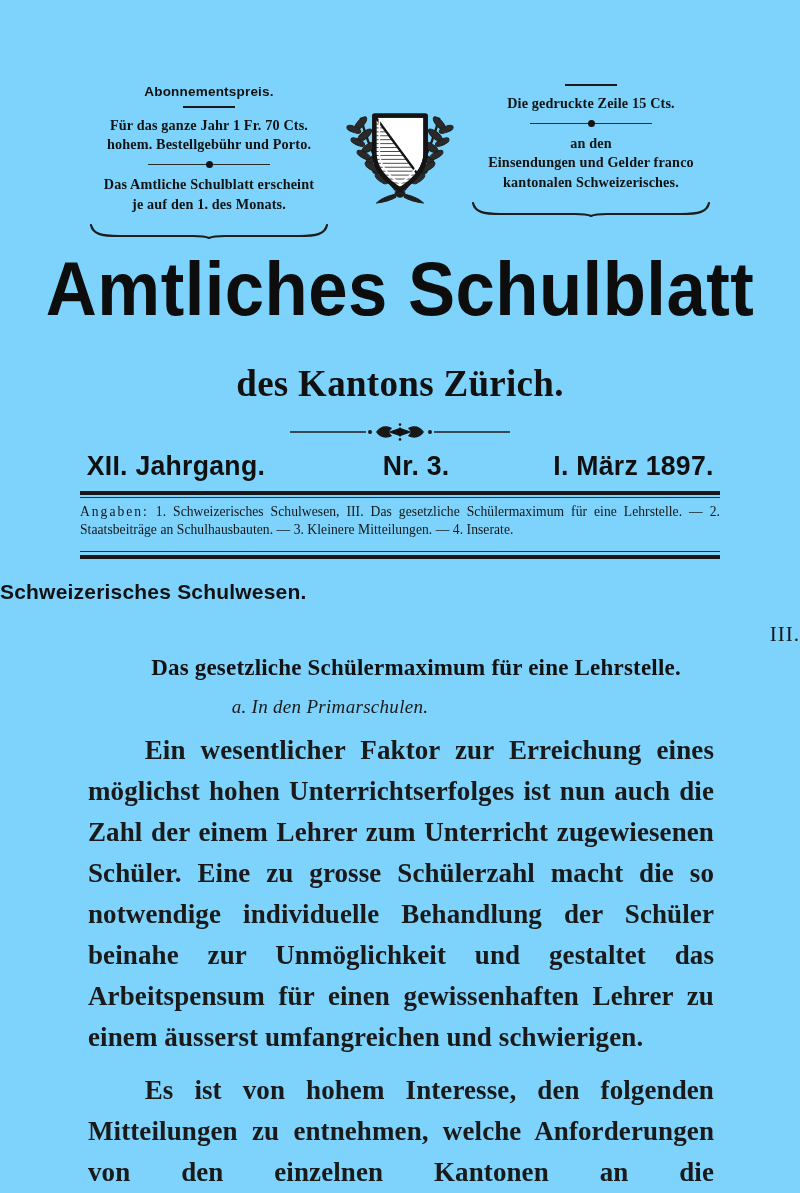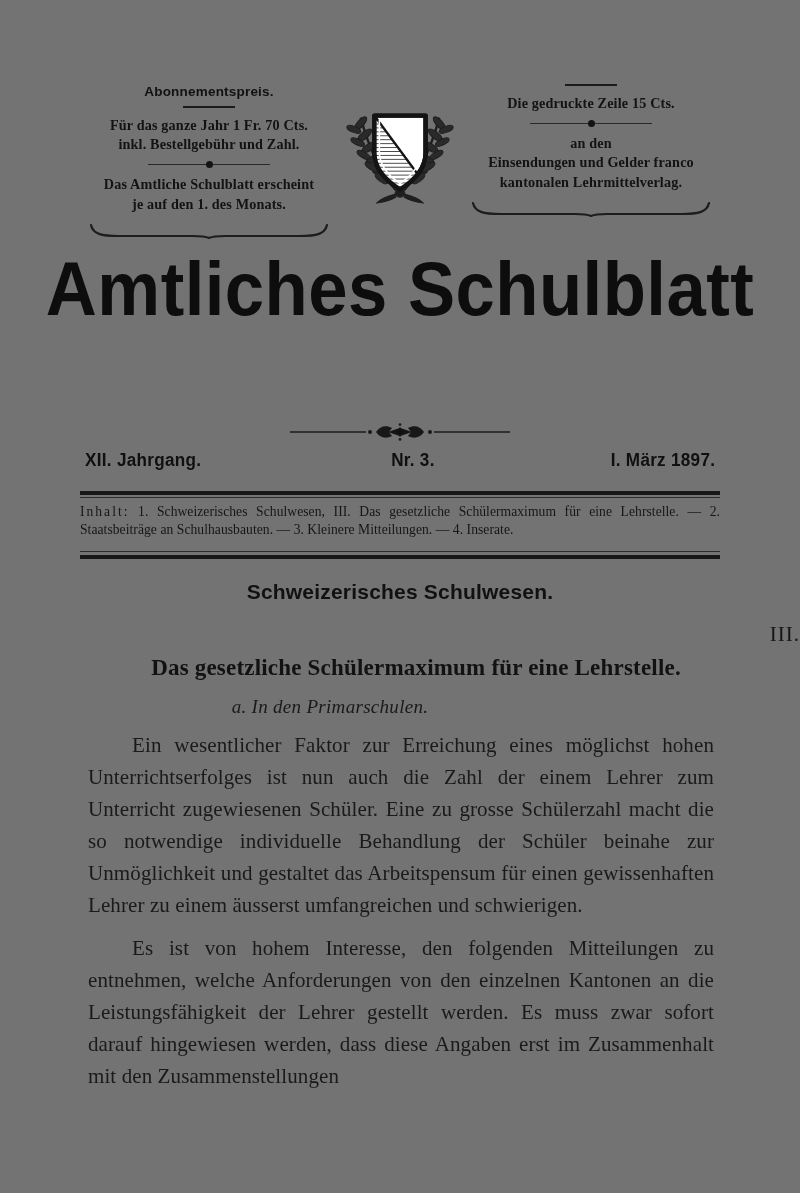--- a/index.html
+++ b/index.html
@@ -10,21 +10,21 @@
   }
   body {
     font-family: "Liberation Serif", "DejaVu Serif", serif;
     color: #151515;
   }
   #page {
     position: relative;
     width: 800px;
     height: 1193px;
     margin: 0 auto;
-    background: #737373;
+    background: #7dd3fc;
     overflow: hidden;
   }
 
   
   .masthead {
     position: absolute;
     top: 84px;
     left: 78px;
     width: 644px;
     display: flex;
@@ -136,21 +136,21 @@
   .issueline {
     position: absolute;
     top: 450px;
     left: 82px;
     width: 636px;
     display: flex;
     justify-content: space-between;
     align-items: baseline;
     font-family: "Liberation Sans", "DejaVu Sans", sans-serif;
     font-weight: bold;
-    font-size: 18px;
+    font-size: 28px;
     letter-spacing: 0.3px;
     color: #101010;
   }
   .issueline > span { transform: scaleX(0.95); display: inline-block; }
   .issue-mid { margin-left: 14px; }
 
   
   .rule-thick {
     position: absolute;
     left: 80px;
@@ -182,21 +182,20 @@
     letter-spacing: 2px;
     font-weight: normal;
   }
 
   
   .h-section {
     position: absolute;
     top: 580px;
     left: 0;
     width: 800px;
-    text-align: center;
     font-family: "Liberation Sans", "DejaVu Sans", sans-serif;
     font-weight: bold;
     font-size: 21px;
     letter-spacing: 0.2px;
     color: #111;
   }
   .h-numeral {
     position: absolute;
     top: 622px;
     left: 0;
@@ -231,43 +230,44 @@
 
   
   .body-text {
     position: absolute;
     top: 730px;
     left: 88px;
     width: 626px;
   }
   .body-text p {
     margin: 0 0 12px 0;
-    font-size: 21px;
+    font-size: 27px;
     line-height: 1.52;
     text-align: justify;
     text-indent: 2.1em;
     letter-spacing: 0.1px;
     color: #1a1a1a;
     -webkit-hyphens: none;
     hyphens: none;
+    font-weight: bold;
   }
   .body-text p:last-child { margin-bottom: 0; }
 </style>
 </head>
 <body>
 
 <div id="page">
 
   <div class="masthead">
 
     <div class="mast-col">
       <div class="mast-head-title">Abonnementspreis.</div>
       <div class="rule-short"></div>
       <div class="mast-line">Für das ganze Jahr 1 Fr. 70 Cts.</div>
-      <div class="mast-line">inkl. Bestellgebühr und Zahl.</div>
+      <div class="mast-line">hohem. Bestellgebühr und Porto.</div>
       <div class="dot-rule"></div>
       <div class="mast-line">Das Amtliche Schulblatt erscheint</div>
       <div class="mast-line">je auf den 1. des Monats.</div>
       <svg class="mast-brace" viewBox="0 0 240 16">
         <path d="M2 2 C4 11, 12 13, 30 13 L104 13 C113 13, 117 13.6, 120 15
                  C123 13.6, 127 13, 136 13 L210 13 C228 13, 236 11, 238 2" fill="none" stroke="#1d1d1d" stroke-width="2.2" stroke-linecap="round"></path>
       </svg>
     </div>
 
     <svg class="emblem" viewBox="0 0 120 120">
@@ -329,29 +329,30 @@
       <path d="M34 24 L86 24 L86 62 C86 82, 68 94, 60 99 C52 94, 34 82, 34 62 Z" fill="none" stroke="#141414" stroke-width="4.5" stroke-linejoin="round"></path>
       <path d="M39 29 L81 29 L81 61 C81 78, 66 89, 60 93 C54 89, 39 78, 39 61 Z" fill="none" stroke="#ffffff" stroke-width="1.6"></path>
     </svg>
 
     <div class="mast-col">
       <div class="rule-short"></div>
       <div class="mast-line">Die gedruckte Zeile 15 Cts.</div>
       <div class="dot-rule"></div>
       <div class="mast-line">an den</div>
       <div class="mast-line">Einsendungen und Gelder franco</div>
-      <div class="mast-line">kantonalen Lehrmittelverlag.</div>
+      <div class="mast-line">kantonalen Schweizerisches.</div>
       <svg class="mast-brace" viewBox="0 0 240 16">
         <path d="M2 2 C4 11, 12 13, 30 13 L104 13 C113 13, 117 13.6, 120 15
                  C123 13.6, 127 13, 136 13 L210 13 C228 13, 236 11, 238 2" fill="none" stroke="#1d1d1d" stroke-width="2.2" stroke-linecap="round"></path>
       </svg>
     </div>
   </div>
 
   <div class="bigtitle">Amtliches Schulblatt</div>
+  <div class="subtitle">des Kantons Zürich.</div>
 
   <svg class="fleuron" viewBox="0 0 224 22">
     <line x1="2" y1="11" x2="78" y2="11" stroke="#1d1d1d" stroke-width="1.4"></line>
     <line x1="146" y1="11" x2="222" y2="11" stroke="#1d1d1d" stroke-width="1.4"></line>
     <circle cx="82" cy="11" r="2" fill="#1a1a1a"></circle>
     <circle cx="142" cy="11" r="2" fill="#1a1a1a"></circle>
     <path d="M88 11 C92 5, 98 4, 104 7 L101 11 L104 15 C98 18, 92 17, 88 11 Z" fill="#181818"></path>
     <path d="M136 11 C132 5, 126 4, 120 7 L123 11 L120 15 C126 18, 132 17, 136 11 Z" fill="#181818"></path>
     <path d="M100 11 L113 6.5 L113 15.5 Z" fill="#141414"></path>
     <path d="M124 11 L111 6.5 L111 15.5 Z" fill="#141414"></path>
@@ -362,21 +363,21 @@
 
   <div class="issueline">
     <span>XII. Jahrgang.</span>
     <span class="issue-mid">Nr. 3.</span>
     <span>I. März 1897.</span>
   </div>
 
   <div class="rule-thick" style="top:491px;"></div>
   <div class="rule-thin" style="top:497px;"></div>
 
-  <div class="inhalt"><span class="lead">Inhalt:</span><span> 1. Schweizerisches Schulwesen, III. Das gesetzliche Schülermaximum für eine Lehrstelle. — 2. Staatsbeiträge an Schulhausbauten. — 3. Kleinere Mitteilungen. — 4. Inserate.</span></div>
+  <div class="inhalt"><span class="lead">Angaben:</span><span> 1. Schweizerisches Schulwesen, III. Das gesetzliche Schülermaximum für eine Lehrstelle. — 2. Staatsbeiträge an Schulhausbauten. — 3. Kleinere Mitteilungen. — 4. Inserate.</span></div>
 
   <div class="rule-thin" style="top:551px;"></div>
   <div class="rule-thick" style="top:555px;"></div>
 
   <div class="h-section">Schweizerisches Schulwesen.</div>
   <div class="h-numeral">III.</div>
   <div class="h-sub">Das gesetzliche Schülermaximum für eine Lehrstelle.</div>
   <div class="h-italic">a. In den Primarschulen.</div>
 
   <div class="body-text">

